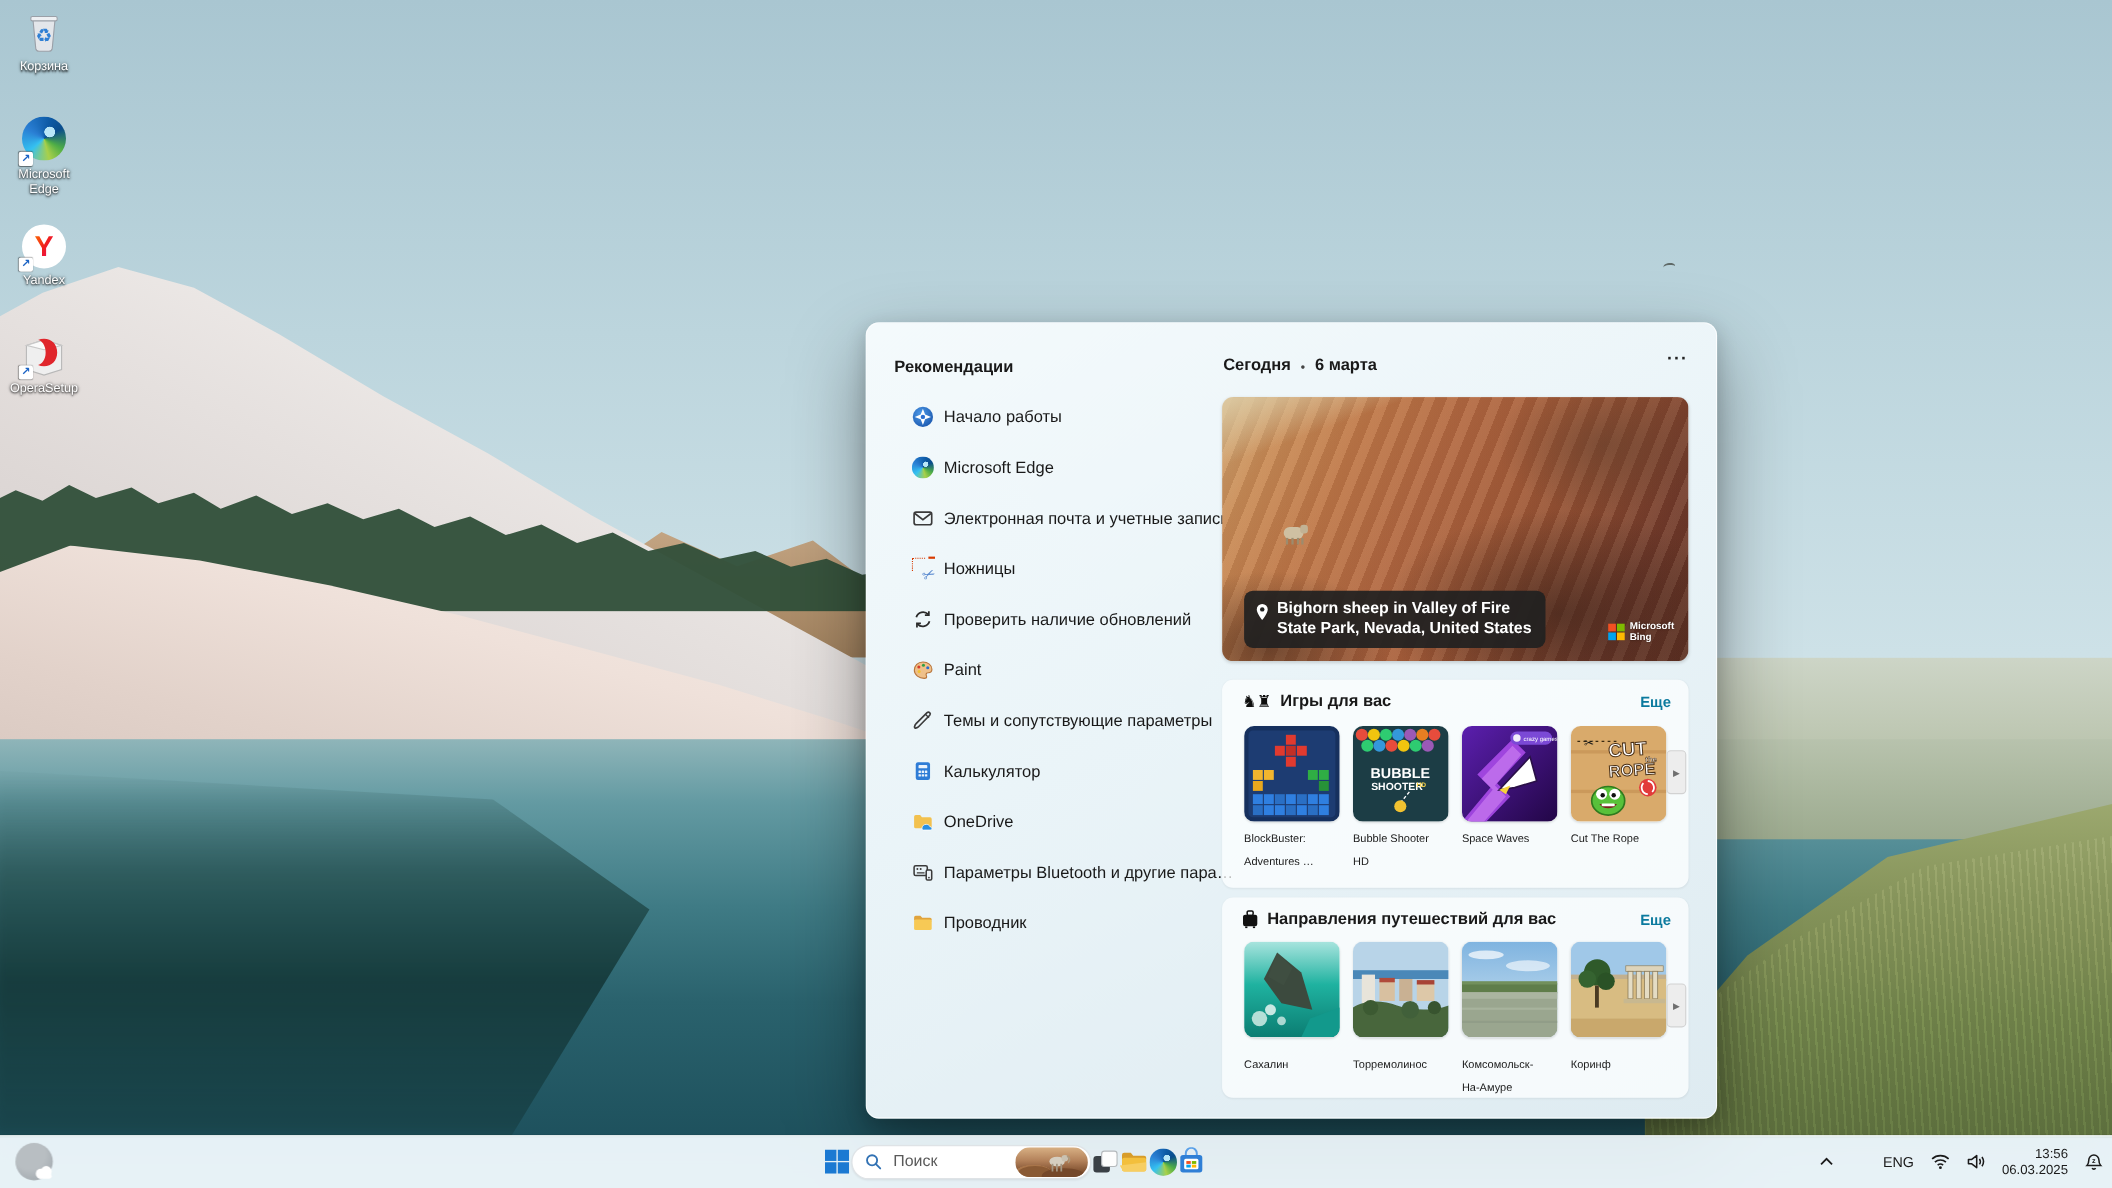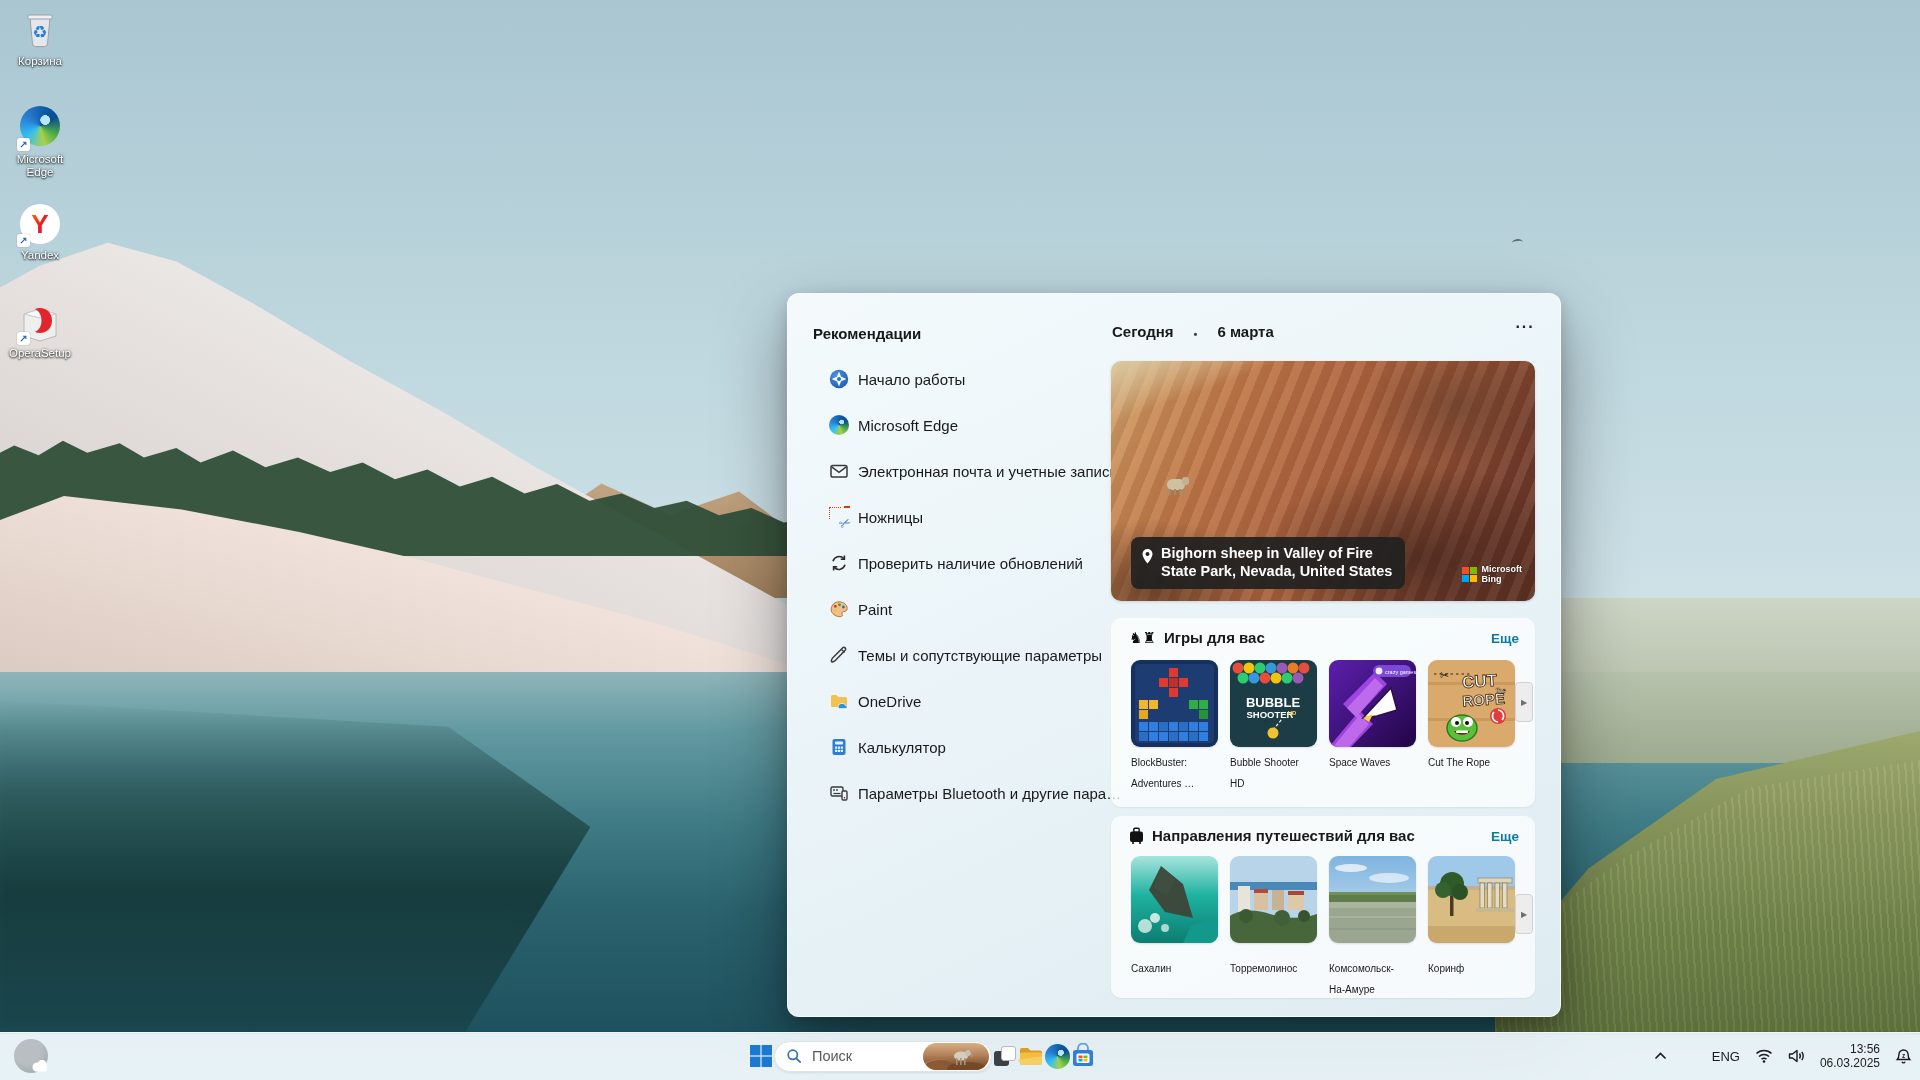--- a/index.html
+++ b/index.html
@@ -57,21 +57,21 @@
   .rec-list{left:41px;top:62px;width:300px;}
   .rec-item{display:flex;align-items:center;gap:9px;height:46px;white-space:nowrap;}
   .rec-ic{width:20px;height:20px;flex:0 0 20px;position:relative;}
   .rec-txt{font-size:15px;color:#191919;text-align:center;}
   .icon-snip-frame{position:absolute;left:0;top:0;width:11px;height:11px;
     border:1.6px dotted #d83b01;border-right:none;border-bottom:none;}
   .icon-snip-frame::after{content:"";position:absolute;right:-9px;top:-1.6px;width:6px;height:1.6px;background:#d83b01;}
   .icon-snip-sc{position:absolute;right:-2px;bottom:-4px;font-family:"DejaVu Sans",sans-serif;
     font-size:14px;color:#5b8bd0;transform:rotate(-25deg);}
 
-  .today-header{left:324px;top:29px;display:flex;align-items:flex-end;gap:20px;
+  .today-header{left:324px;top:29px;display:flex;align-items:flex-end;gap:9px;
     font-size:15px;font-weight:700;color:#191919;}
   .today-dot{font-size:11px;color:#444;}
   .more-dots{left:722px;top:22px;width:30px;height:22px;border:none;background:transparent;
     font-size:16px;letter-spacing:1px;color:#222;cursor:pointer;font-weight:bold;padding:0;}
 
   .hero{left:323px;top:67px;width:424px;height:240px;border-radius:10px;overflow:hidden;cursor:pointer;
     background:
       radial-gradient(140px 90px at 82% 18%,rgba(96,62,44,.5),rgba(0,0,0,0) 70%),
       radial-gradient(220px 130px at 72% 82%,rgba(58,34,26,.62),rgba(0,0,0,0) 72%),
       radial-gradient(160px 100px at 10% 95%,rgba(50,30,22,.55),rgba(0,0,0,0) 70%),
@@ -281,59 +281,68 @@
             <path d="M3 17c1.2-.3 2.3-.5 3-1.3L16.2 5.2a1.7 1.7 0 0 0-2.4-2.4L3.6 13c-.8.7-1 1.8-1.3 3z" fill="none" stroke="#3a3a3a" stroke-width="1.5" stroke-linejoin="round"></path>
             <path d="M12.5 4.5l3 3" stroke="#3a3a3a" stroke-width="1.2"></path>
           </svg>
         </span>
         <span class="rec-txt">Темы и сопутствующие параметры</span>
       </div>
 
       <div class="rec-item">
         <span class="rec-ic">
           <svg width="20" height="20" viewBox="0 0 20 20">
-            <path d="M2 5.5a1.5 1.5 0 0 1 1.5-1.5h4l1.6 2h7.4A1.5 1.5 0 0 1 18 7.5v7A1.5 1.5 0 0 1 16.5 16h-13A1.5 1.5 0 0 1 2 14.5z" fill="#f2c14e"></path>
-            <path d="M9.2 15.6c.2-1.8 1.8-3.2 3.8-3.2 1.6 0 3 .9 3.5 2.2.9.1 1.7.6 1.7 1.5 0 .9-.8 1.5-1.8 1.5h-6c-1 0-1.3-1.1-1.2-2z" fill="#2a8fe0" stroke="#fff" stroke-width=".7"></path>
-          </svg>
-        </span>
-        <span class="rec-txt">OneDrive</span>
-      </div>
-
-      <div class="rec-item">
-        <span class="rec-ic">
-          <svg width="20" height="20" viewBox="0 0 20 20">
             <rect x="3.5" y="2" width="13" height="16" rx="2" fill="#2e7cd6"></rect>
             <rect x="6" y="4.5" width="8" height="3" rx=".8" fill="#eaf2fc"></rect>
             <g fill="#eaf2fc">
               <rect x="6" y="9.5" width="2.2" height="2.2" rx=".5"></rect>
                 <rect x="8.9" y="9.5" width="2.2" height="2.2" rx=".5"></rect>
                 <rect x="11.8" y="9.5" width="2.2" height="2.2" rx=".5"></rect>
               <rect x="6" y="12.8" width="2.2" height="2.2" rx=".5"></rect>
                 <rect x="8.9" y="12.8" width="2.2" height="2.2" rx=".5"></rect>
                 <rect x="11.8" y="12.8" width="2.2" height="2.2" rx=".5"></rect>
             </g>
           </svg>
         </span>
         <span class="rec-txt">Калькулятор</span>
       </div>
 
       <div class="rec-item">
         <span class="rec-ic">
           <svg width="20" height="20" viewBox="0 0 20 20">
+            <path d="M2 5.5a1.5 1.5 0 0 1 1.5-1.5h4l1.6 2h7.4A1.5 1.5 0 0 1 18 7.5v7A1.5 1.5 0 0 1 16.5 16h-13A1.5 1.5 0 0 1 2 14.5z" fill="#f2c14e"></path>
+            <path d="M9.2 15.6c.2-1.8 1.8-3.2 3.8-3.2 1.6 0 3 .9 3.5 2.2.9.1 1.7.6 1.7 1.5 0 .9-.8 1.5-1.8 1.5h-6c-1 0-1.3-1.1-1.2-2z" fill="#2a8fe0" stroke="#fff" stroke-width=".7"></path>
+          </svg>
+        </span>
+        <span class="rec-txt">OneDrive</span>
+      </div>
+
+      <div class="rec-item">
+        <span class="rec-ic">
+          <svg width="20" height="20" viewBox="0 0 20 20">
             <rect x="2" y="4" width="12" height="9" rx="1.5" fill="none" stroke="#3a3a3a" stroke-width="1.4"></rect>
             <circle cx="5" cy="7" r=".9" fill="#3a3a3a"></circle>
               <circle cx="8" cy="7" r=".9" fill="#3a3a3a"></circle>
             <path d="M4.5 10.5h7" stroke="#3a3a3a" stroke-width="1.2"></path>
             <rect x="13" y="8" width="5" height="9" rx="1.2" fill="#eef4f8" stroke="#3a3a3a" stroke-width="1.4"></rect>
             <circle cx="15.5" cy="14.8" r=".8" fill="#3a3a3a"></circle>
           </svg>
         </span>
         <span class="rec-txt">Параметры Bluetooth и другие пара…</span>
       </div>
 
+      <div class="rec-item">
+        <span class="rec-ic">
+          <svg width="20" height="20" viewBox="0 0 20 20">
+            <path d="M2 5a1.5 1.5 0 0 1 1.5-1.5h4.2L9.4 5.4h7.1A1.5 1.5 0 0 1 18 6.9v1H2z" fill="#e0a33c"></path>
+            <rect x="2" y="7" width="16" height="9.5" rx="1.5" fill="#f7c955"></rect>
+          </svg>
+        </span>
+        <span class="rec-txt">Проводник</span>
+      </div>
     </div>
 
     <div class="abs today-header">
       <span>Сегодня</span>
       <span class="today-dot">•</span>
       <span>6 марта</span>
     </div>
     <button class="abs more-dots">···</button>
 
     <div class="abs hero">

